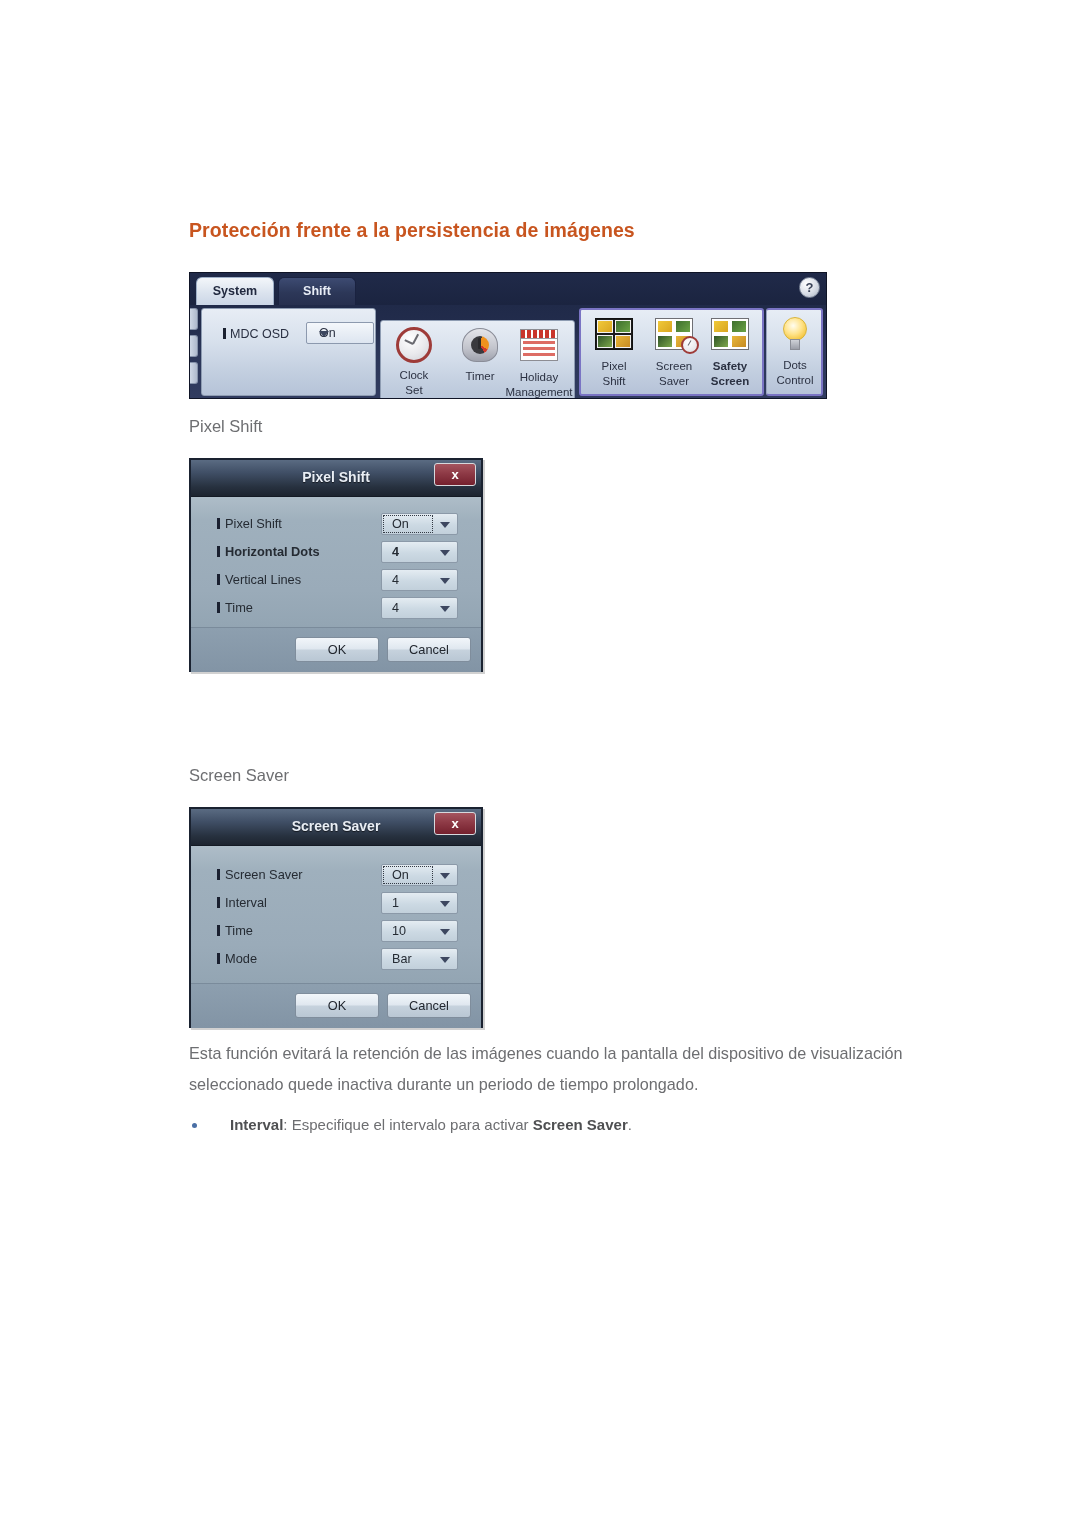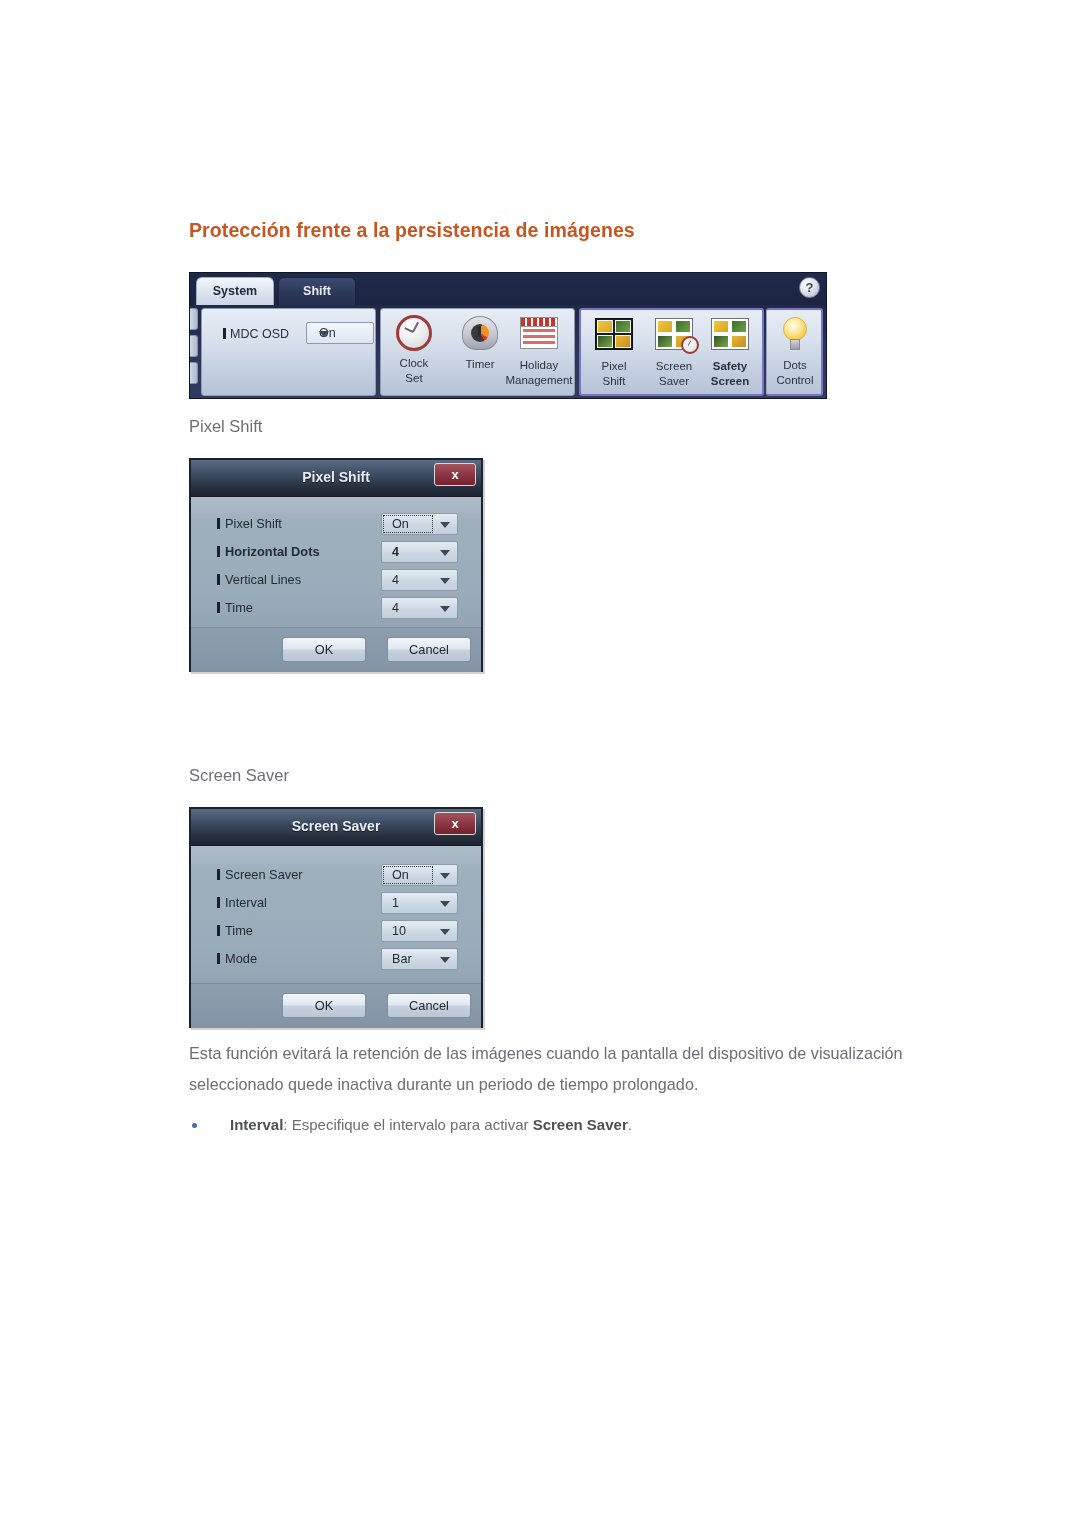--- a/index.html
+++ b/index.html
@@ -154,21 +154,21 @@
   .panel {
     position: absolute;
     top: 3px;
     height: 88px;
     background: linear-gradient(180deg, #e7edf5 0%, #d7e0ec 38%, #c3cfe0 72%, #b6c3d8 100%);
     border: 1px solid #8e9cb2;
     border-radius: 3px;
     box-sizing: border-box;
   }
   .panel-osd   { left: 11px;  width: 175px; }
-  .panel-clock { left: 190px; width: 195px; }
+  .panel-clock { left: 190px; width: 195px; margin-top: 12px; }
   .panel-hl    { left: 389px; width: 185px; border: 2px solid #7a74c4; }
   .panel-lamp  { left: 576px; width: 57px;  border: 2px solid #7a74c4; border-left: 1px solid #9aa4bf;}
 
   .edge-tabs {
     position: absolute;
     left: 0; top: 3px;
     width: 9px; height: 88px;
   }
   .edge-tabs i {
     display: block;
@@ -479,21 +479,21 @@
     height: 25px;
     background: linear-gradient(180deg, #f2f6fa 0%, #dfe7ef 48%, #c6d2dd 52%, #b9c7d4 100%);
     border: 1px solid #7f8d9c;
     border-radius: 3px;
     font-size: 12.8px;
     color: #22272f;
     text-align: center;
     line-height: 23px;
     box-sizing: border-box;
   }
-  .btn-ok { left: 91px; }
+  .btn-ok { left: 104px; }
   .btn-cancel { left: 196px; }
 </style>
 </head>
 <body>
 
 <div class="page">
 
   <div class="page-title">Protección frente a la persistencia de imágenes</div>
 
   <div class="mdc-window">

